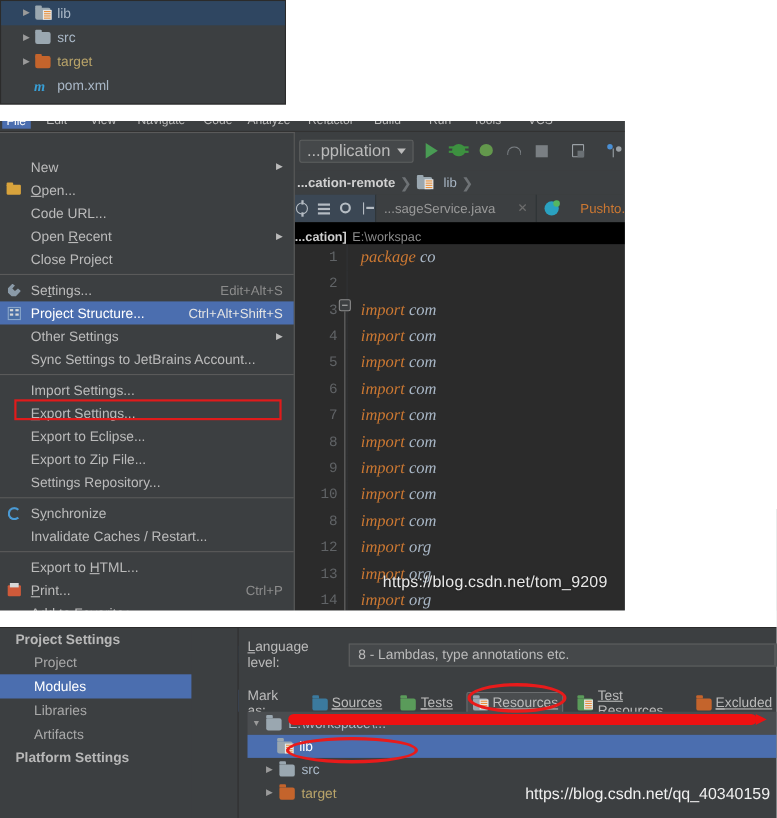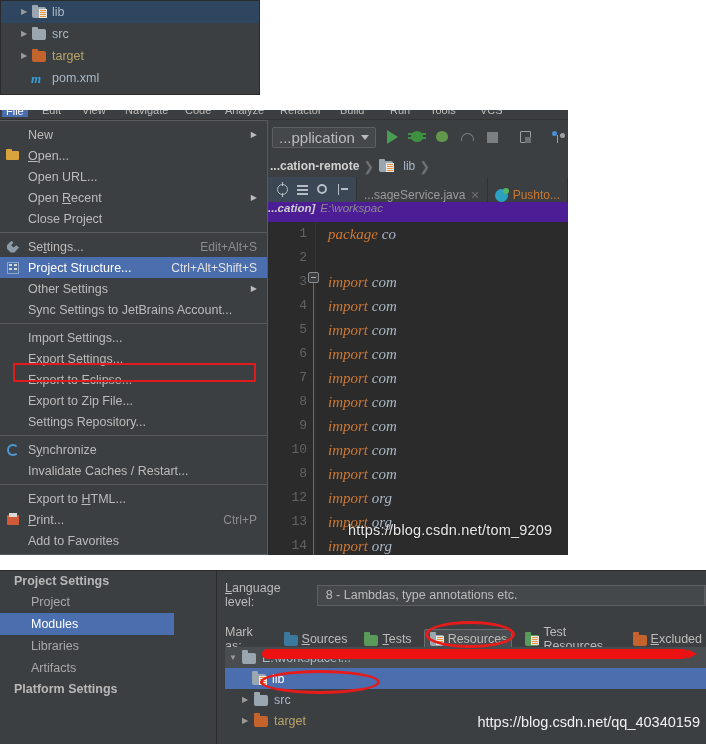--- a/index.html
+++ b/index.html
@@ -50,21 +50,21 @@
     position:absolute; left:0; top:0; width:568px; height:10px; background:#3c3f41;
     border-bottom:1px solid #323232; overflow:hidden;
   }
   .menubar-strip .mi { position:absolute; top:-6px; font-size:11px; color:#bbbbbb; }
   .menubar-strip .mi.active { background:#4b6eaf; color:#fff; padding:0 4px; top:-5px; }
 
   
   #file-menu {
     position:absolute; left:0px; top:10px; width:268px;
     background:#3c3f41; border:1px solid #5a5a5a; border-left:none;
-    padding:3px 0;
+    padding:20px 0;
   }
   .mrow {
     position:relative; height:21px; display:flex; align-items:center;
     padding-left:28px; padding-right:10px; font-size:12.5px; color:#bbbbbb;
     white-space:nowrap;
   }
   .mrow .mlabel { flex:1 1 auto; }
   .mrow .maccel { color:#8c8c8c; font-size:12px; margin-left:14px; }
   .mrow .marrow { margin-left:10px; color:#bbbbbb; font-size:8px; }
   .mrow .mic { position:absolute; left:5px; top:3px; width:16px; height:15px; }
@@ -139,31 +139,31 @@
   .ic-sm { position:relative; width:13px; height:13px; }
   .ic-locate { width:11px;height:11px;border:1.5px solid #b5bcc3;border-radius:50%; position:absolute; left:1px; top:1px;}
   .ic-locate::before{content:"";position:absolute;left:4px;top:-3px;width:1.5px;height:4px;background:#b5bcc3;}
   .ic-locate::after{content:"";position:absolute;left:4px;bottom:-3px;width:1.5px;height:4px;background:#b5bcc3;}
   .ic-expand{position:absolute;left:1px;top:1px;width:11px;height:11px;}
   .ic-expand i{position:absolute;left:0;width:11px;height:1.5px;background:#b5bcc3;}
   .ic-gear{position:absolute;left:1px;top:1px;width:10px;height:10px;border-radius:50%;border:2.5px solid #b5bcc3;}
   .ic-collapse{position:absolute;left:2px;top:1px;width:9px;height:11px;border-left:1.5px solid #b5bcc3;}
   .ic-collapse::after{content:"";position:absolute;left:2px;top:4px;width:7px;height:1.5px;background:#b5bcc3;}
   .tab {
-    display:flex; align-items:flex-end; gap:5px; padding:0 7px; font-size:12px; color:#9a9a9a;
+    display:flex; align-items:center; gap:20px; padding:0 7px; font-size:12px; color:#9a9a9a;
     border-right:1px solid #2f3336;
   }
   .tab .x { color:#6d6d6d; font-size:11px; }
   .tab.mod { color:#cc7832; }
   .tab-ico-c { width:13px;height:13px;border-radius:50%;background:#2aa1c0; position:relative; }
   .tab-ico-c::after{content:"";position:absolute;right:-1px;top:-1px;width:6px;height:6px;border-radius:50%;background:#56b660;}
 
   .pathbar {
-    position:absolute; left:0; top:82px; width:300px; height:20px; background:#4c1d95;
-    display:flex; align-items:flex-start; font-size:11.5px; color:#8c8c8c; gap:5px;font-style:italic;
+    position:absolute; left:0; top:82px; width:300px; height:20px; background:#000000;
+    display:flex; align-items:flex-end; font-size:11.5px; color:#8c8c8c; gap:5px;
   }
   .pathbar .p-strong { color:#cfcfcf; font-weight:bold; }
 
   
   .editor {
     position:absolute; left:0; top:82px; width:300px; height:353px; background:#2b2b2b;
     overflow:hidden;
   }
   .ed-head { height:20px; background:#3c3f41; }
   .ed-body { position:relative; }
@@ -214,21 +214,21 @@
     display:flex; align-items:center; justify-content:space-between;
     font-size:12.5px; color:#bbbbbb; padding:0 0 0 8px;
   }
   .combo .cbtn {
     width:21px; height:19px; background:#4e5254; border-left:1px solid #5e6060;
     display:flex; align-items:center; justify-content:center;
   }
 
   .mark-row { position:absolute; left:8px; top:52px; display:flex; align-items:center; gap:8px; }
   .mark-lbl { font-size:12.5px; color:#bbbbbb; margin-right:4px; }
-  .mbtn { display:flex; align-items:center; gap:4px; font-size:12.5px; color:#bbbbbb; padding:2px 4px; border-radius:2px; }
+  .mbtn { display:flex; align-items:center; gap:4px; font-size:12.5px; color:#bbbbbb; padding:2px 4px; border-radius:2px;text-decoration:underline; }
   .mbtn.boxed { background:#4a4d4f; border:1px solid #6a6d6f; }
   .mf { position:relative; width:15px; height:13px; flex:0 0 15px; }
 
   .ps-tree { position:absolute; left:8px; top:76px; width:481px; }
   .pt-row { height:21px; display:flex; align-items:center; font-size:12.5px; color:#a9b7c6; white-space:nowrap; }
   .pt-row.hdr { background:#4a4d50; }
   .pt-row.sel { background:#4b6eaf; color:#ffffff; }
   .pt-tw { width:16px; flex:0 0 16px; text-align:center; color:#9a9a9a; font-size:8px; }
 
   
@@ -475,21 +475,21 @@
       </div>
 
       <div class="mrow">
         <span class="mic">
             <i class="g-folder"></i>
           </span>
         <span class="mlabel"><span class="u">O</span>pen...</span>
       </div>
 
       <div class="mrow">
-        <span class="mlabel">Open URL...</span>
+        <span class="mlabel">Code URL...</span>
       </div>
 
       <div class="mrow">
         <span class="mlabel">Open <span class="u">R</span>ecent</span>
         <span class="marrow">▶</span>
       </div>
 
       <div class="mrow">
         <span class="mlabel">Close Project</span>
       </div>

